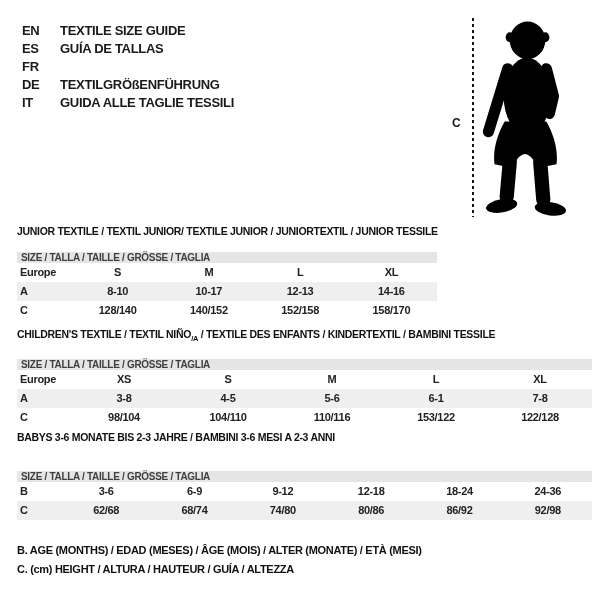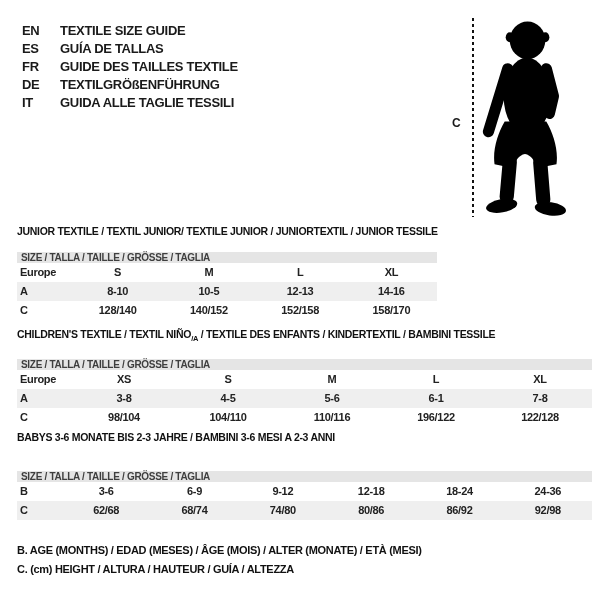--- a/index.html
+++ b/index.html
@@ -56,21 +56,20 @@
     <div class="lang-row">
       <span class="lang-code">EN</span>
       <span>TEXTILE SIZE GUIDE</span>
     </div>
     <div class="lang-row">
       <span class="lang-code">ES</span>
       <span>GUÍA DE TALLAS</span>
     </div>
     <div class="lang-row">
       <span class="lang-code">FR</span>
-      <span>GUIDE DES TAILLES TEXTILE</span>
     </div>
     <div class="lang-row">
       <span class="lang-code">DE</span>
       <span>TEXTILGRÖßENFÜHRUNG</span>
     </div>
     <div class="lang-row">
       <span class="lang-code">IT</span>
       <span>GUIDA ALLE TAGLIE TESSILI</span>
     </div>
   </div>
@@ -107,21 +106,21 @@
         <tr>
       <td class="lbl">Europe</td>
       <td>S</td>
       <td>M</td>
       <td>L</td>
       <td>XL</td>
     </tr>
     <tr class="striped">
       <td class="lbl">A</td>
       <td>8-10</td>
-      <td>10-5</td>
+      <td>10-17</td>
       <td>12-13</td>
       <td>14-16</td>
     </tr>
     <tr>
       <td class="lbl">C</td>
       <td>128/140</td>
       <td>140/152</td>
       <td>152/158</td>
       <td>158/170</td>
     </tr>
@@ -154,21 +153,21 @@
       <td>4-5</td>
       <td>5-6</td>
       <td>6-1</td>
       <td>7-8</td>
     </tr>
     <tr>
       <td class="lbl">C</td>
       <td>98/104</td>
       <td>104/110</td>
       <td>110/116</td>
-      <td>196/122</td>
+      <td>153/122</td>
       <td>122/128</td>
     </tr>
   </tbody>
     </table>
 
   <div class="sec-title" id="t3-title">
     <div>BABYS 3-6 MONATE BIS 2-3 JAHRE / BAMBINI 3-6 MESI A 2-3 ANNI</div>
   </div>
   <div class="sizebar" id="t3-bar">SIZE / TALLA / TAILLE / GRÖSSE / TAGLIA</div>
   <table class="szt" id="t3">

